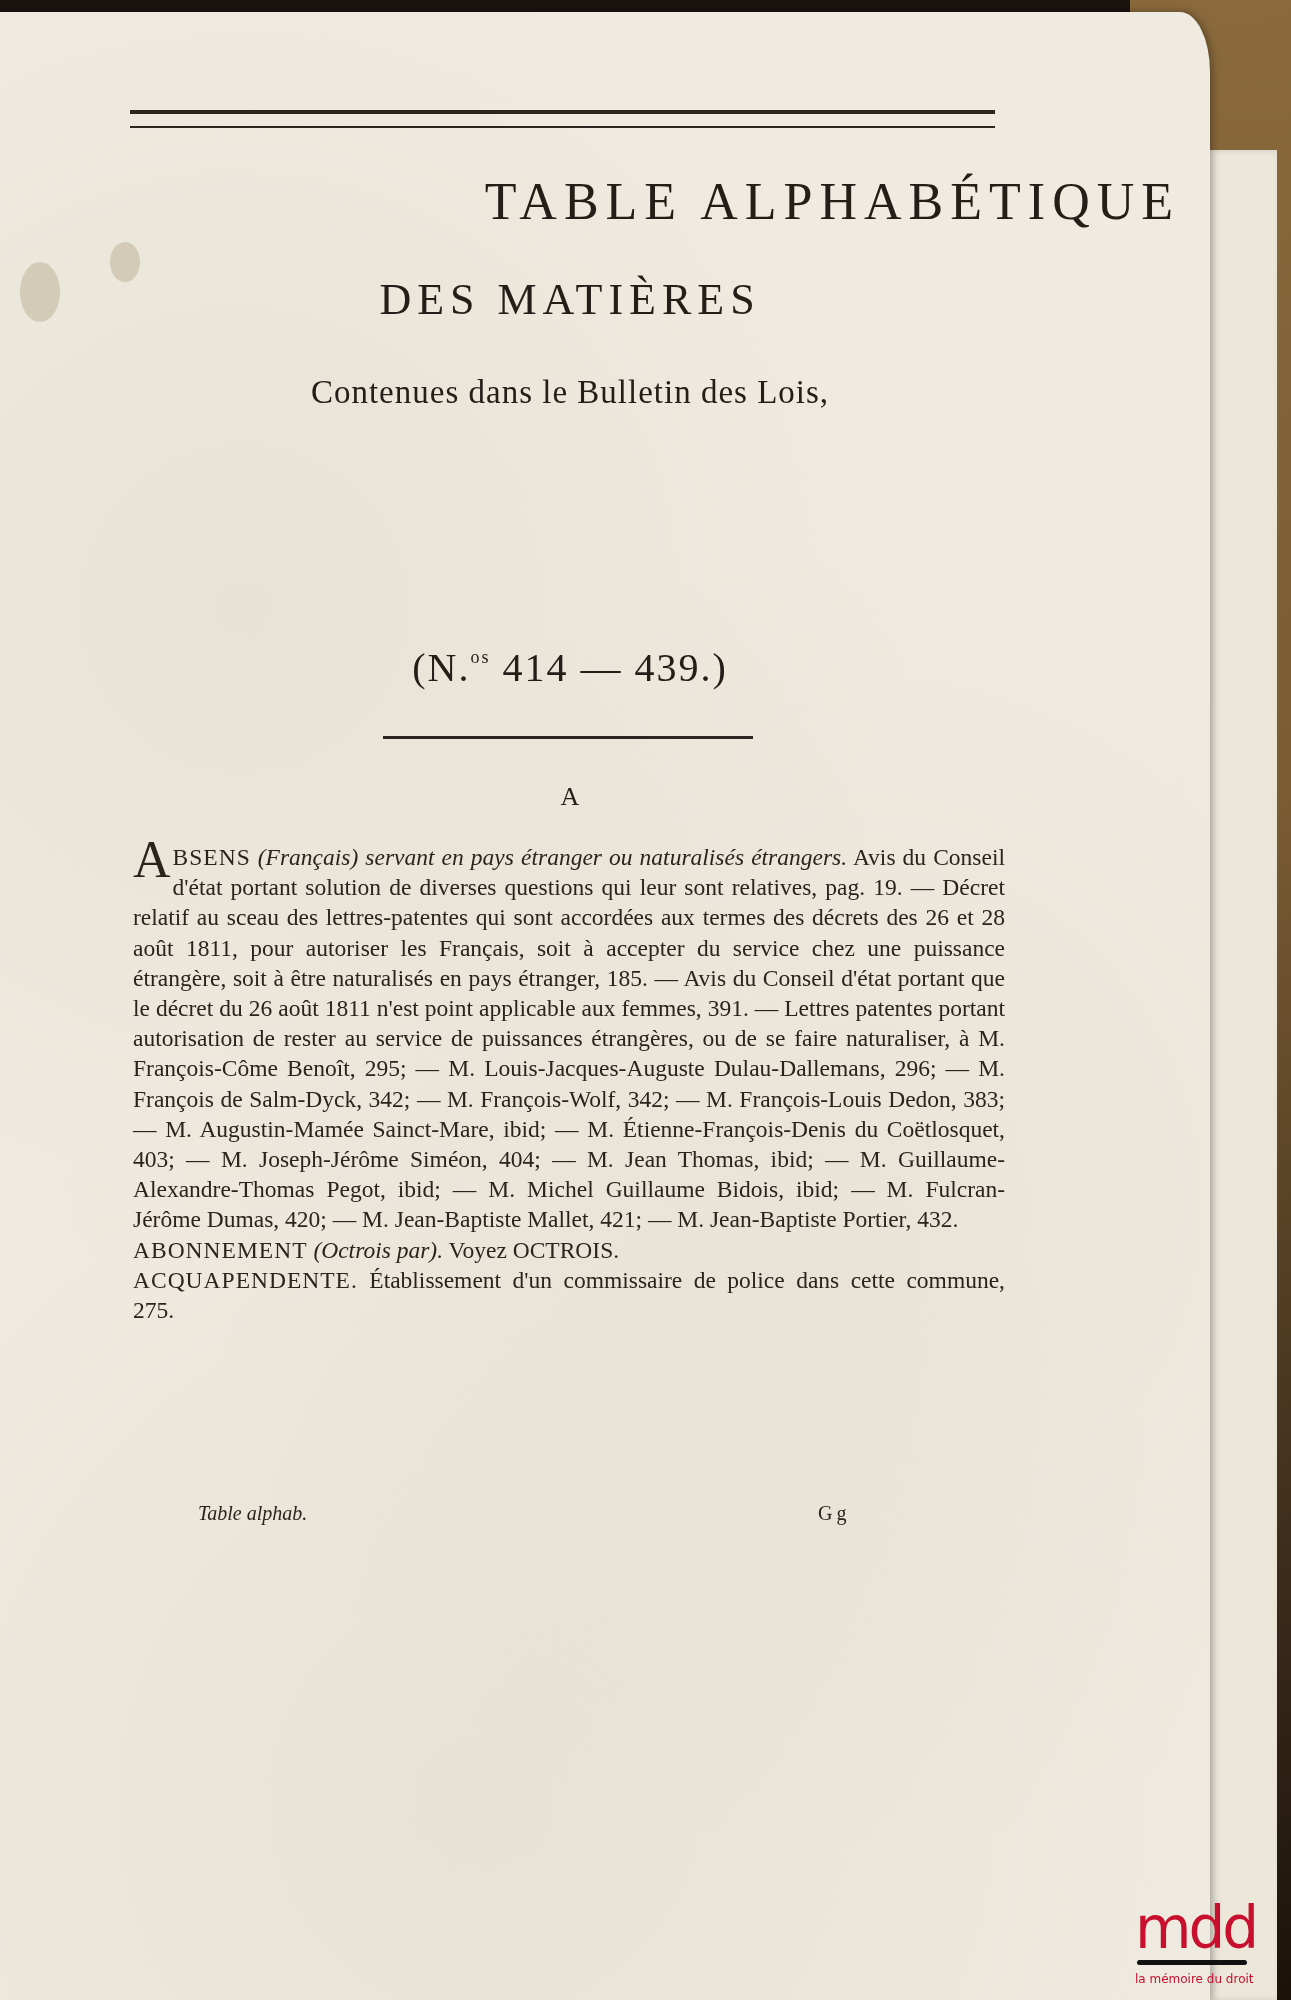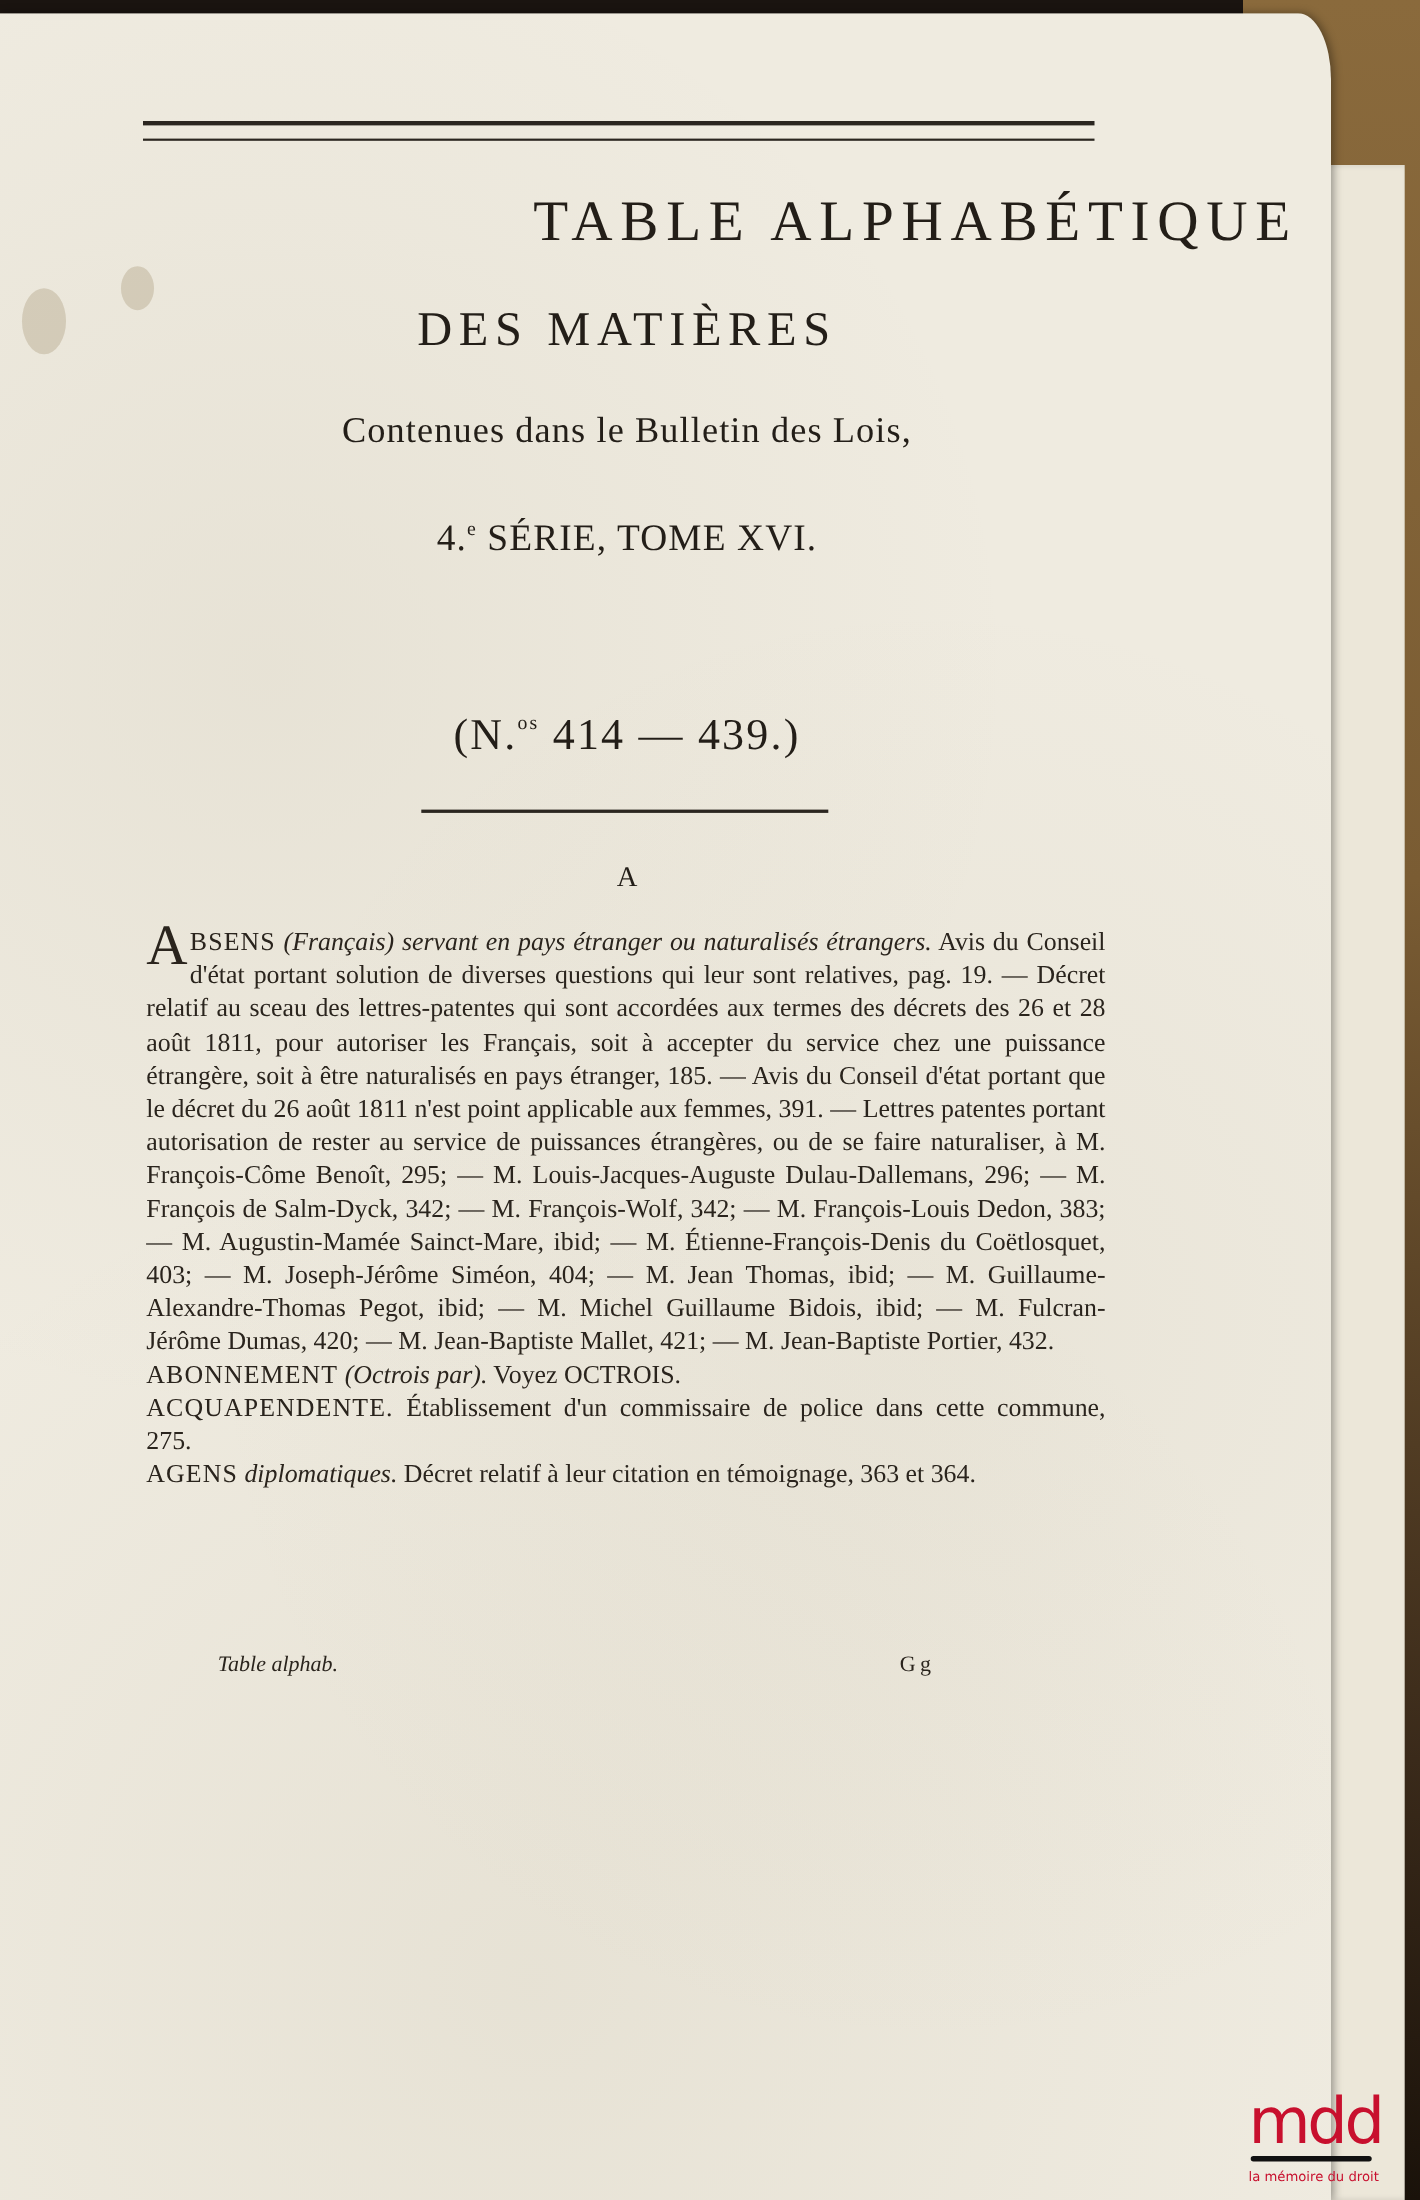--- a/index.html
+++ b/index.html
@@ -89,23 +89,20 @@
 <div class="page">
   <div class="stain" style="left:20px;top:250px;width:40px;height:60px;"></div>
   <div class="stain" style="left:110px;top:230px;width:30px;height:40px;"></div>
 
   <div class="rule-double"></div>
 
   <div class="center title1">TABLE ALPHABÉTIQUE</div>
   <div class="center title2">DES MATIÈRES</div>
   <div class="center subtitle">Contenues dans le Bulletin des Lois,</div>
 
-  <div class="center serie">
-    <span>4.</span><sup>e</sup><span> SÉRIE, TOME XVI.</span>
-  </div>
 
 
   <div class="center numeros">
     <span>(N.</span><sup>os</sup><span> 414 — 439.)</span>
   </div>
 
   <div class="rule-short"></div>
 
   <div class="center letter-head">A</div>
 
@@ -118,25 +115,20 @@
     </p>
     <p class="entry">
       <span class="sc">ABONNEMENT</span>
       <i>(Octrois par).</i>
       <span>Voyez OCTROIS.</span>
     </p>
     <p class="entry">
       <span class="sc">ACQUAPENDENTE.</span>
       <span>Établissement d'un commissaire de police dans cette commune, 275.</span>
     </p>
-    <p class="entry">
-      <span class="sc">AGENS</span>
-      <i>diplomatiques.</i>
-      <span>Décret relatif à leur citation en témoignage, 363 et 364.</span>
-    </p>
   </div>
 
   <div class="footer">
     <i>Table alphab.</i>
     <span class="sig">Gg</span>
   </div>
 </div>
 
 <div class="logo">
   <div class="logo-mark">mdd</div>

